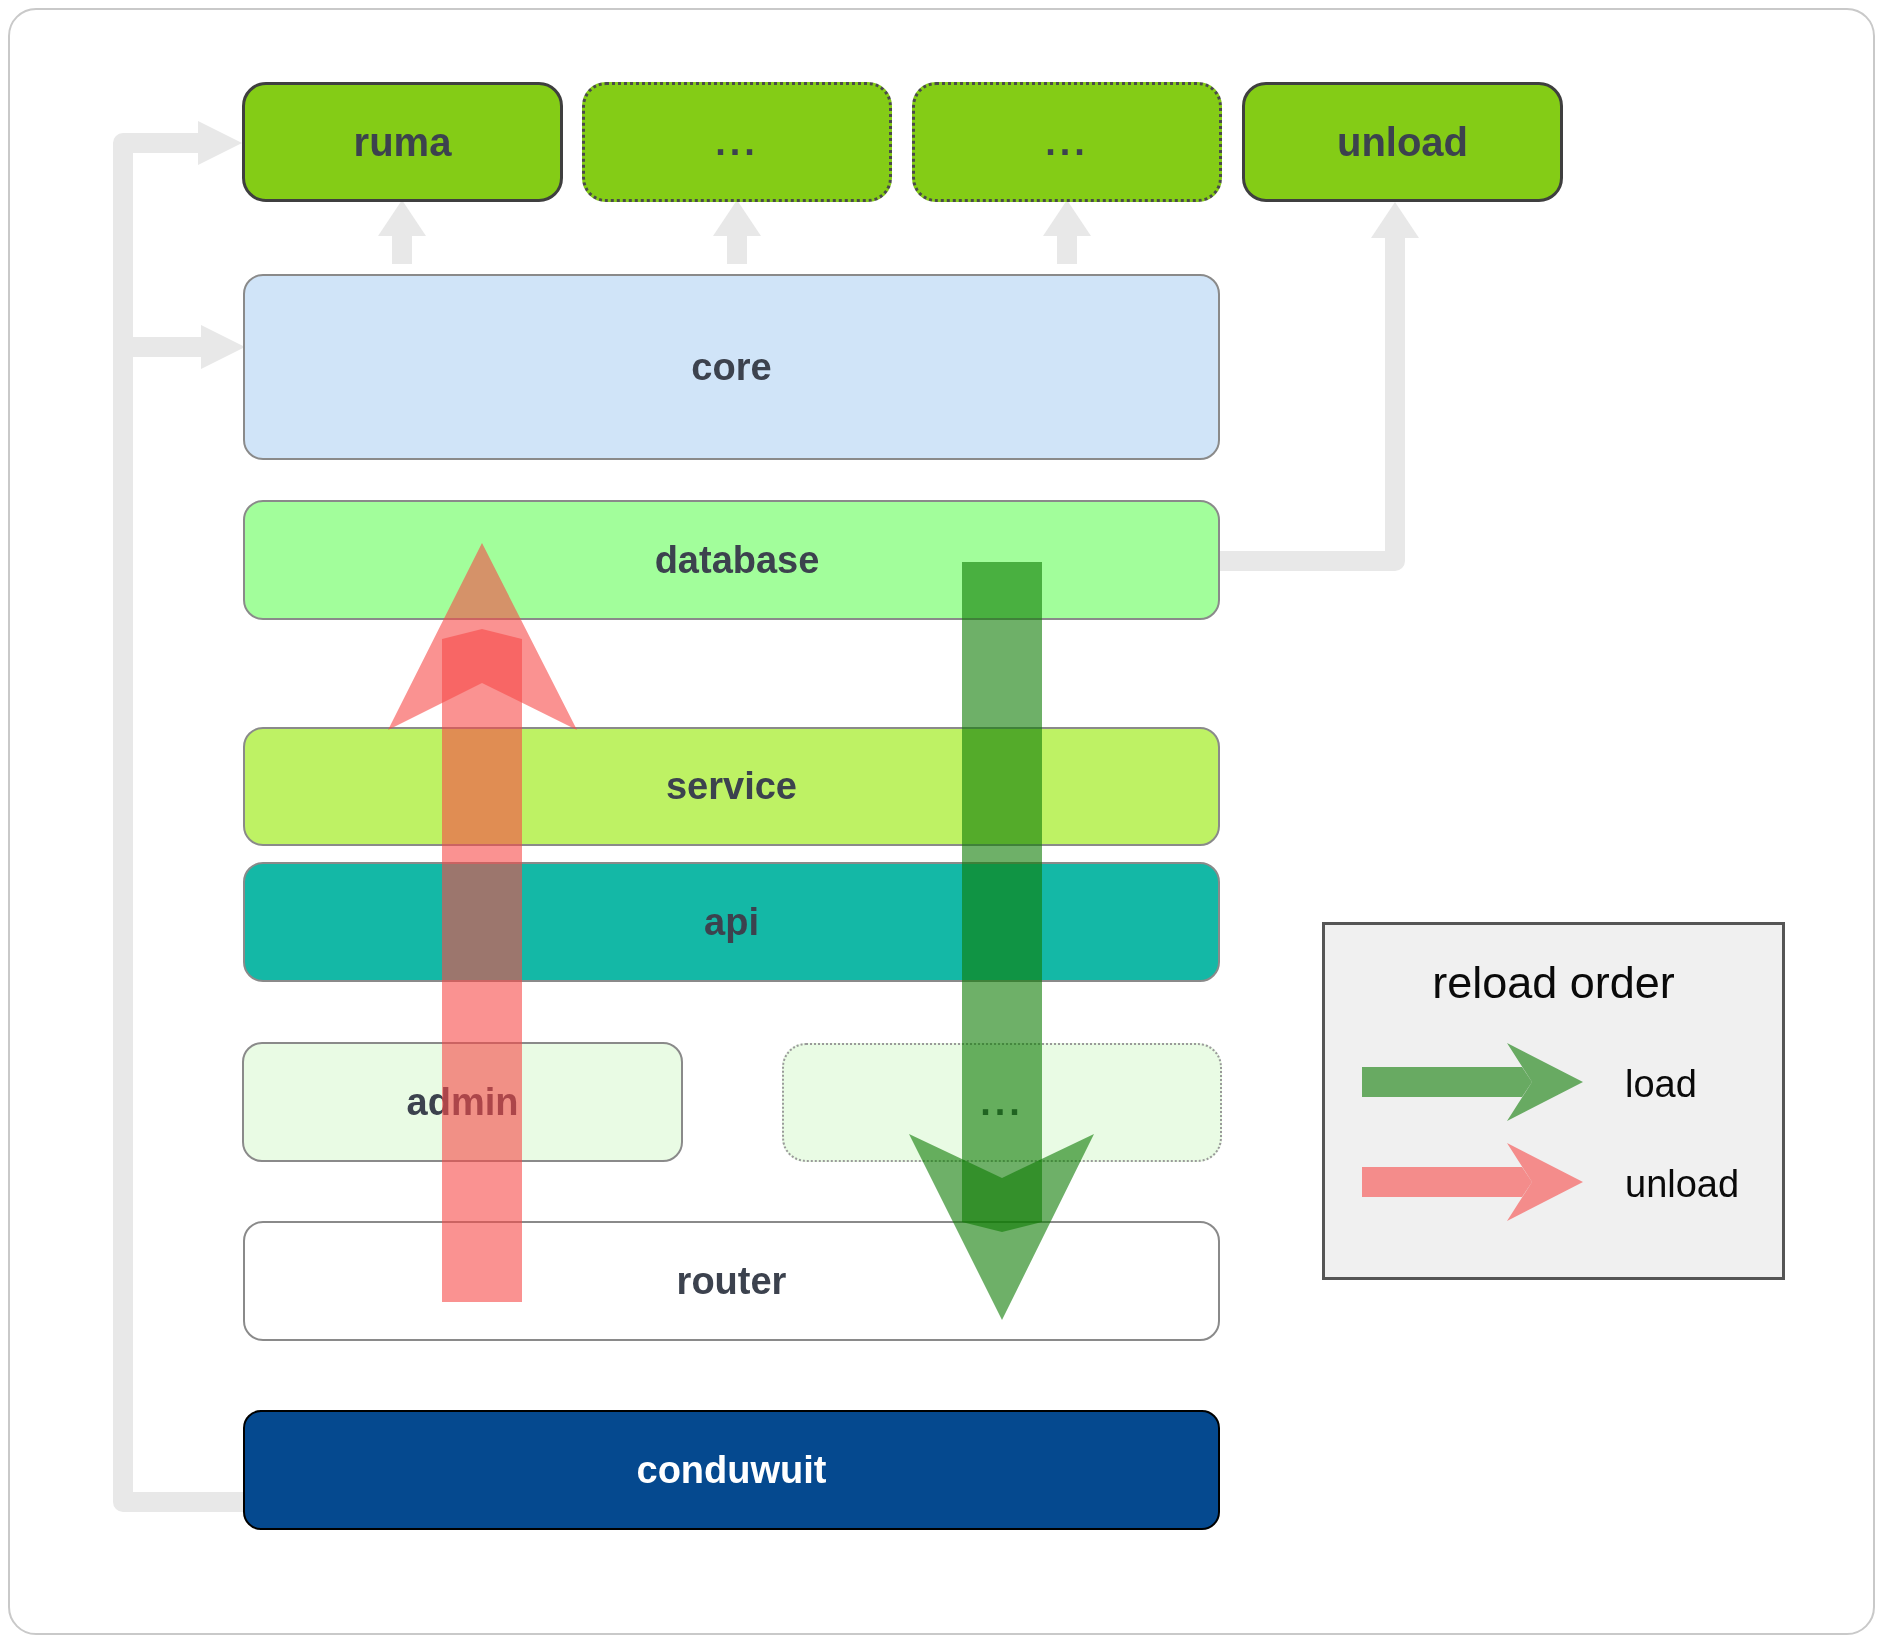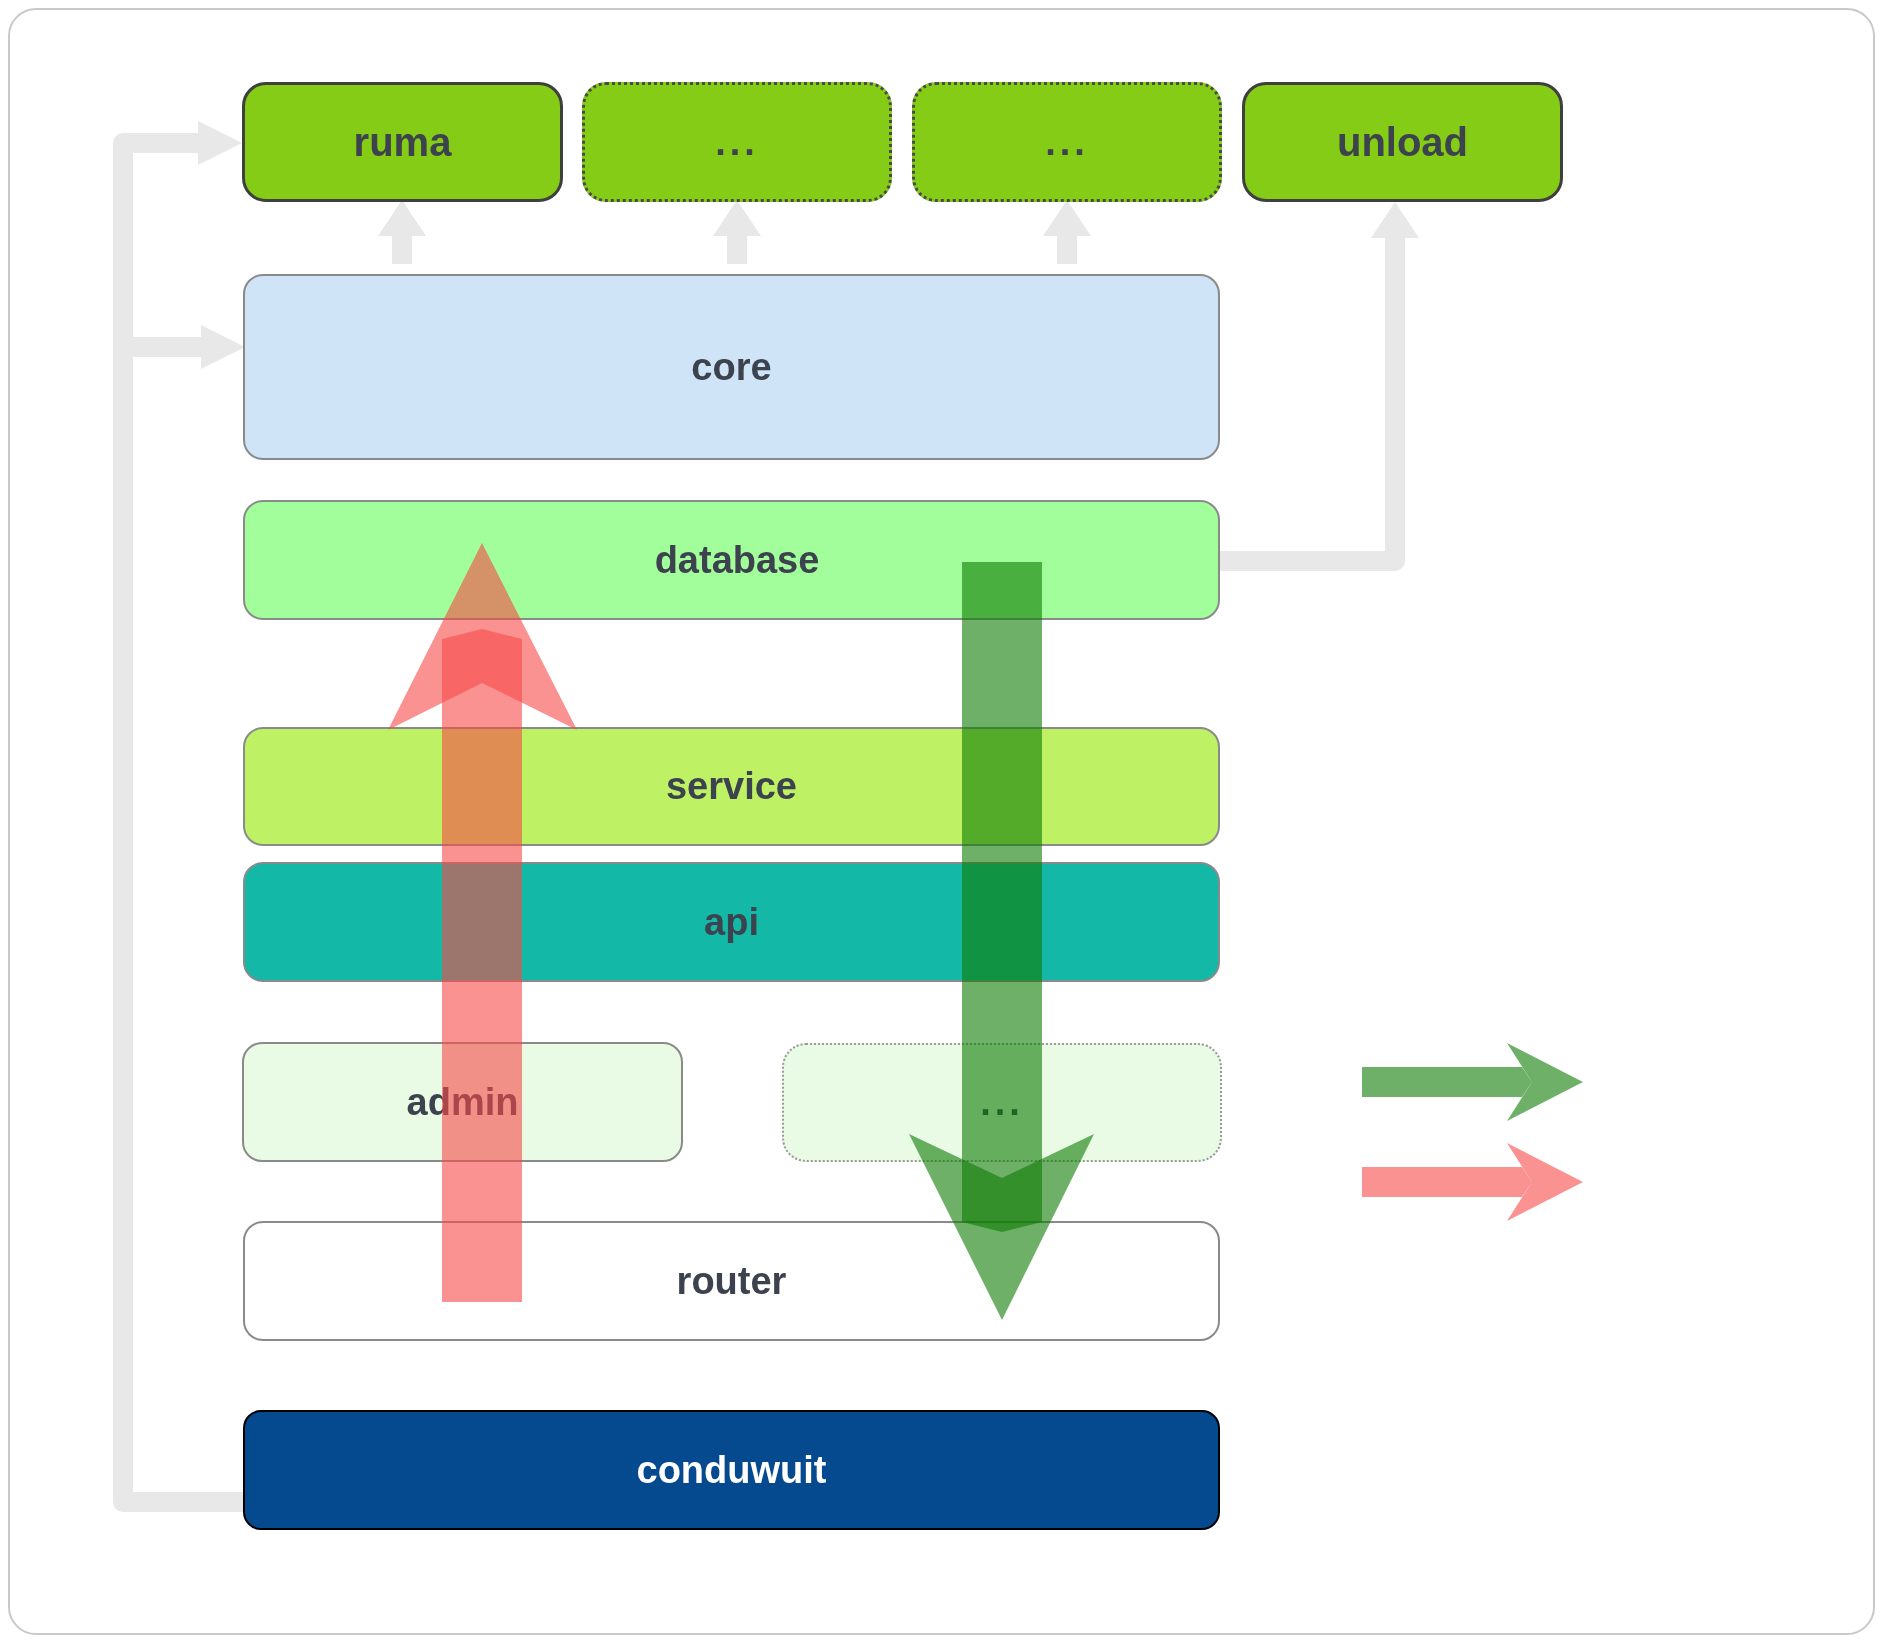--- a/index.html
+++ b/index.html
@@ -107,20 +107,25 @@
   <div class="box box-dots3">
     <span class="dots">...</span>
   </div>
   <div class="box gray-border box-router">
     <span>router</span>
   </div>
   <div class="box box-conduwuit">
     <span>conduwuit</span>
   </div>
 
+  <div class="legend">
+    <div class="legend-title">reload order</div>
+    <div class="legend-label load">load</div>
+    <div class="legend-label unload">unload</div>
+  </div>
 
   <svg class="layer flows" viewBox="0 0 1883 1643" xmlns="http://www.w3.org/2000/svg">
 
     <polygon class="unloadfill" points="442,639 482,629 522,639 522,1302 442,1302"></polygon>
     <polygon class="unloadfill" points="482,543 577,730 482,683 388,730"></polygon>
 
     <polygon class="loadfill" points="962,562 1042,562 1042,1222 1002,1232 962,1222"></polygon>
     <polygon class="loadfill" points="1002,1320 909,1134 1002,1178 1094,1134"></polygon>
 
     <polygon class="loadfill" points="1362,1067 1522,1067 1532,1082 1522,1097 1362,1097"></polygon>

